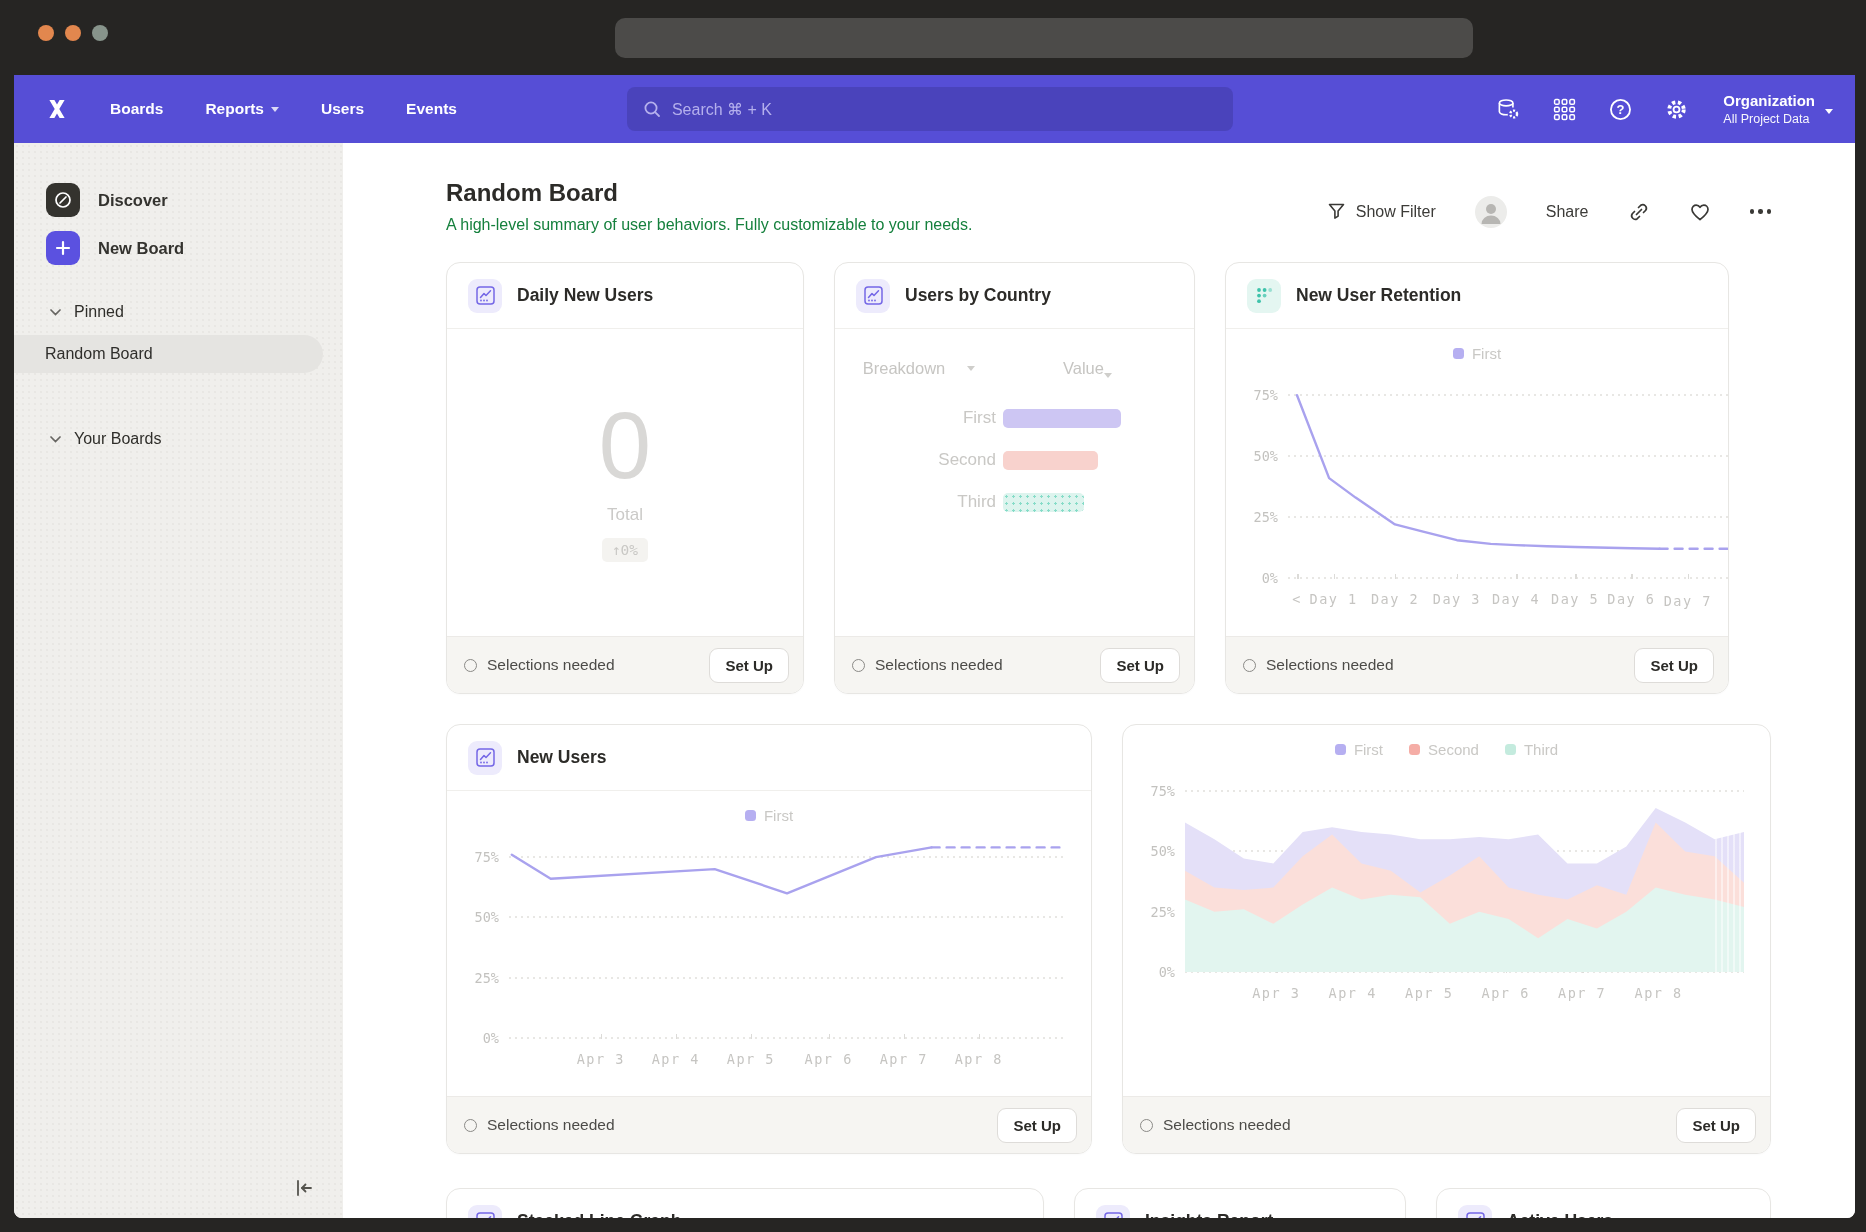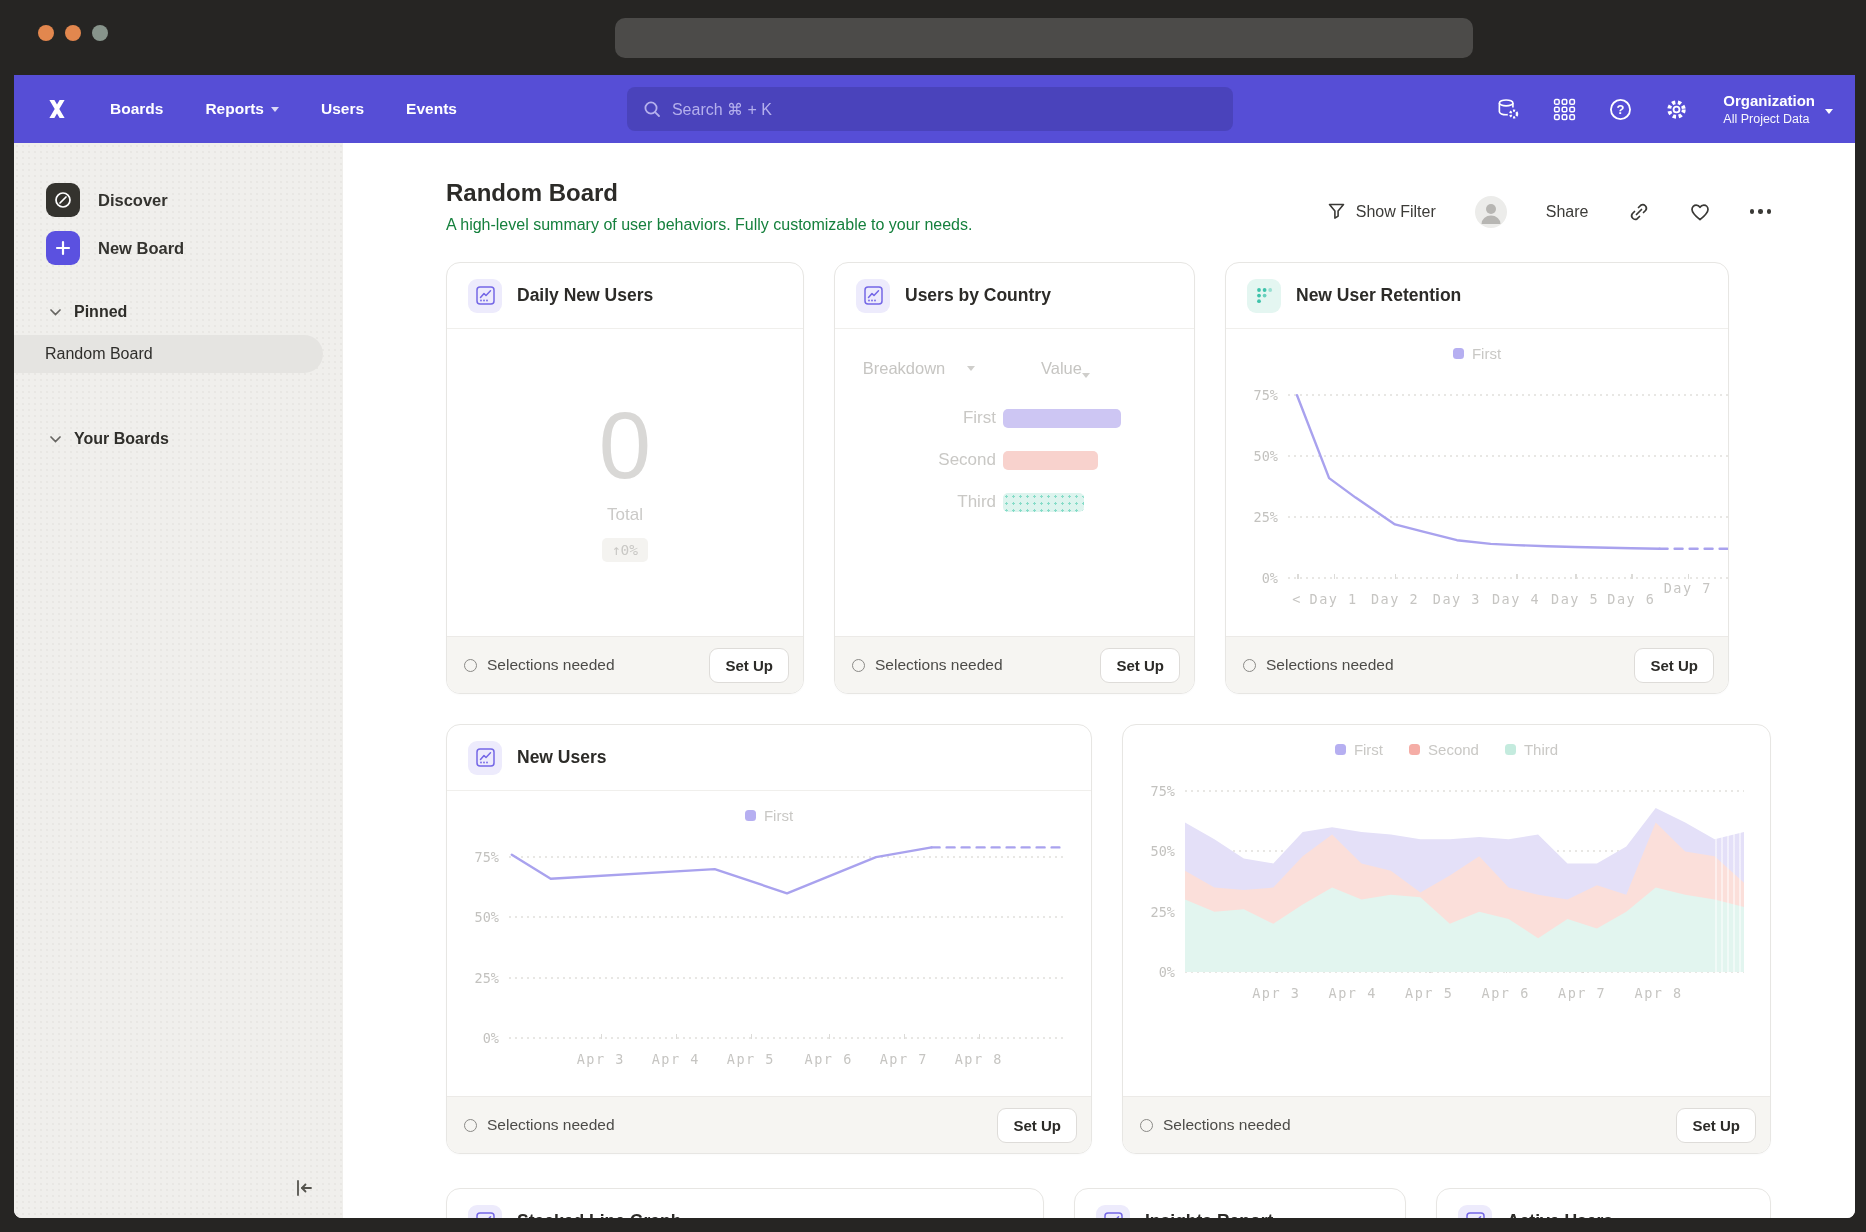--- a/index.html
+++ b/index.html
@@ -32,21 +32,21 @@
   .org .caret{border-top-color:#fff;margin-top:4px}
 
   
   .content{display:flex;height:1075px}
   .sidebar{width:329px;flex:none;background:#f0efec;position:relative;padding-top:40px;
     background-image:radial-gradient(rgba(110,105,95,.06) 1px,transparent 1.1px);background-size:6px 6px}
   .side-item{display:flex;align-items:center;gap:18px;padding-left:32px;height:34px;margin-bottom:14px;font-size:16.5px;font-weight:600;color:#34332f;cursor:pointer}
   .side-icon{width:34px;height:34px;border-radius:9px;display:flex;align-items:center;justify-content:center;flex:none}
   .icon-discover{background:#34332e}
   .icon-newboard{background:#5b51e0}
-  .side-section{display:flex;align-items:center;gap:13px;padding-left:36px;height:20px;font-size:16px;font-weight:700;color:#2f2e2a;margin-top:37px;cursor:pointer}
+  .side-section{display:flex;align-items:center;gap:13px;padding-left:36px;height:20px;font-size:16px;font-weight:400;color:#2f2e2a;margin-top:37px;cursor:pointer}
   .pill{margin-top:13px;height:38px;width:309px;background:#e5e4e1;border-radius:0 19px 19px 0;display:flex;align-items:center;padding-left:31px;font-size:16px;font-weight:500;color:#2f2e2b;cursor:pointer}
   .collapse-btn{position:absolute;bottom:12px;right:24px;background:none;border:none;padding:4px;cursor:pointer}
 
   .main{flex:1;background:#fff;padding:0 84px 0 103px;overflow:hidden}
   .board-head{display:flex;justify-content:space-between;margin-top:36px;margin-bottom:28px}
   .bh-title{font-size:24px;font-weight:700;color:#2c2b28;margin:0 0 9px}
   .bh-sub{font-size:16px;color:#15803d}
   .bh-actions{display:flex;align-items:center;gap:39px;margin-top:10px}
   .bh-btn{display:flex;align-items:center;gap:10px;background:none;border:none;padding:0;font-family:inherit;font-size:16px;color:#3c3b38;font-weight:500;cursor:pointer}
   .avatar{width:32px;height:32px;border-radius:50%;background:#ececea;overflow:hidden;border:none;padding:0;cursor:pointer}
@@ -76,21 +76,21 @@
 
   
   .zero-wrap{position:absolute;inset:0;display:flex;flex-direction:column;align-items:center;justify-content:center;padding-bottom:4px}
   .big-zero{font-size:94px;color:#d9d8d6;line-height:1}
   .zero-label{font-size:17px;color:#cbcac8;margin-top:12px}
   .zero-badge{margin-top:13px;background:#f4f3f0;border-radius:5px;padding:4px 10px;font-family:"DejaVu Sans Mono",monospace;font-size:14.5px;color:#c9c8c5}
 
   
   .ubc-cols{display:flex;padding-top:30px;color:#c6c5c2;font-size:16.5px;align-items:center}
   .col-b{width:168px;display:flex;justify-content:center;align-items:center;gap:22px;cursor:pointer}
-  .col-v{margin-left:38px;display:flex;align-items:flex-end;cursor:pointer}
+  .col-v{margin-left:60px;display:flex;align-items:flex-end;cursor:pointer}
   .ubc-cols .caret{border-top-color:#cfcecb}
   .ubc-rows{margin-top:30px;display:flex;flex-direction:column;gap:22px}
   .ubc-row{display:flex;align-items:center;height:20px}
   .ubc-label{width:161px;text-align:right;font-size:17px;color:#c9c8c5;flex:none}
   .ubc-bar{margin-left:7px;height:19px;border-radius:5px}
 
   
   .chart{position:absolute;inset:0}
   .legend{position:absolute;top:16px;left:0;right:0;display:flex;justify-content:center;gap:26px}
   .lg-item{display:flex;align-items:center;gap:8px;font-size:15px;color:#c9c8c5}
@@ -393,21 +393,21 @@
                 <div class="xtick" style="left: 168.963px; top: 262px;">Day 2</div>
                 <div class="tickmark" style="left: 168.963px; top: 245px;"></div>
                 <div class="xtick" style="left: 230.889px; top: 262px;">Day 3</div>
                 <div class="tickmark" style="left: 230.889px; top: 245px;"></div>
                 <div class="xtick" style="left: 290px; top: 262px;">Day 4</div>
                 <div class="tickmark" style="left: 290px; top: 245px;"></div>
                 <div class="xtick" style="left: 349.111px; top: 262px;">Day 5</div>
                 <div class="tickmark" style="left: 349.111px; top: 245px;"></div>
                 <div class="xtick" style="left: 405.407px; top: 262px;">Day 6</div>
                 <div class="tickmark" style="left: 405.407px; top: 245px;"></div>
-                <div class="xtick" style="left: 461.704px; top: 251px;">Day 7</div>
+                <div class="xtick" style="left: 461.704px; top: 264px;">Day 7</div>
                 <div class="tickmark" style="left: 461.704px; top: 245px;"></div>
                 <svg width="544" height="307" style="position: absolute; inset: 0px;">
                   <path d="M71.0,66.2L103.1,149.1L129.6,168.6L169.0,195.4L197.1,202.7L230.9,211.2L264.7,214.9L290.0,216.1L321.0,217.3L349.1,218.0L382.9,218.8L405.4,219.3L433.6,219.8" fill="none" stroke="#a9a2ee" stroke-width="2.4" stroke-linecap="round" stroke-linejoin="round"></path>
                   <path d="M433.6,219.8L509.6,219.8" fill="none" stroke="#a9a2ee" stroke-width="2.4" stroke-linecap="round" stroke-linejoin="round" stroke-dasharray="8 7"></path>
                 </svg>
               </div>
           </div>
           <div class="card-foot">
             <span class="sel">
                 <i></i>

